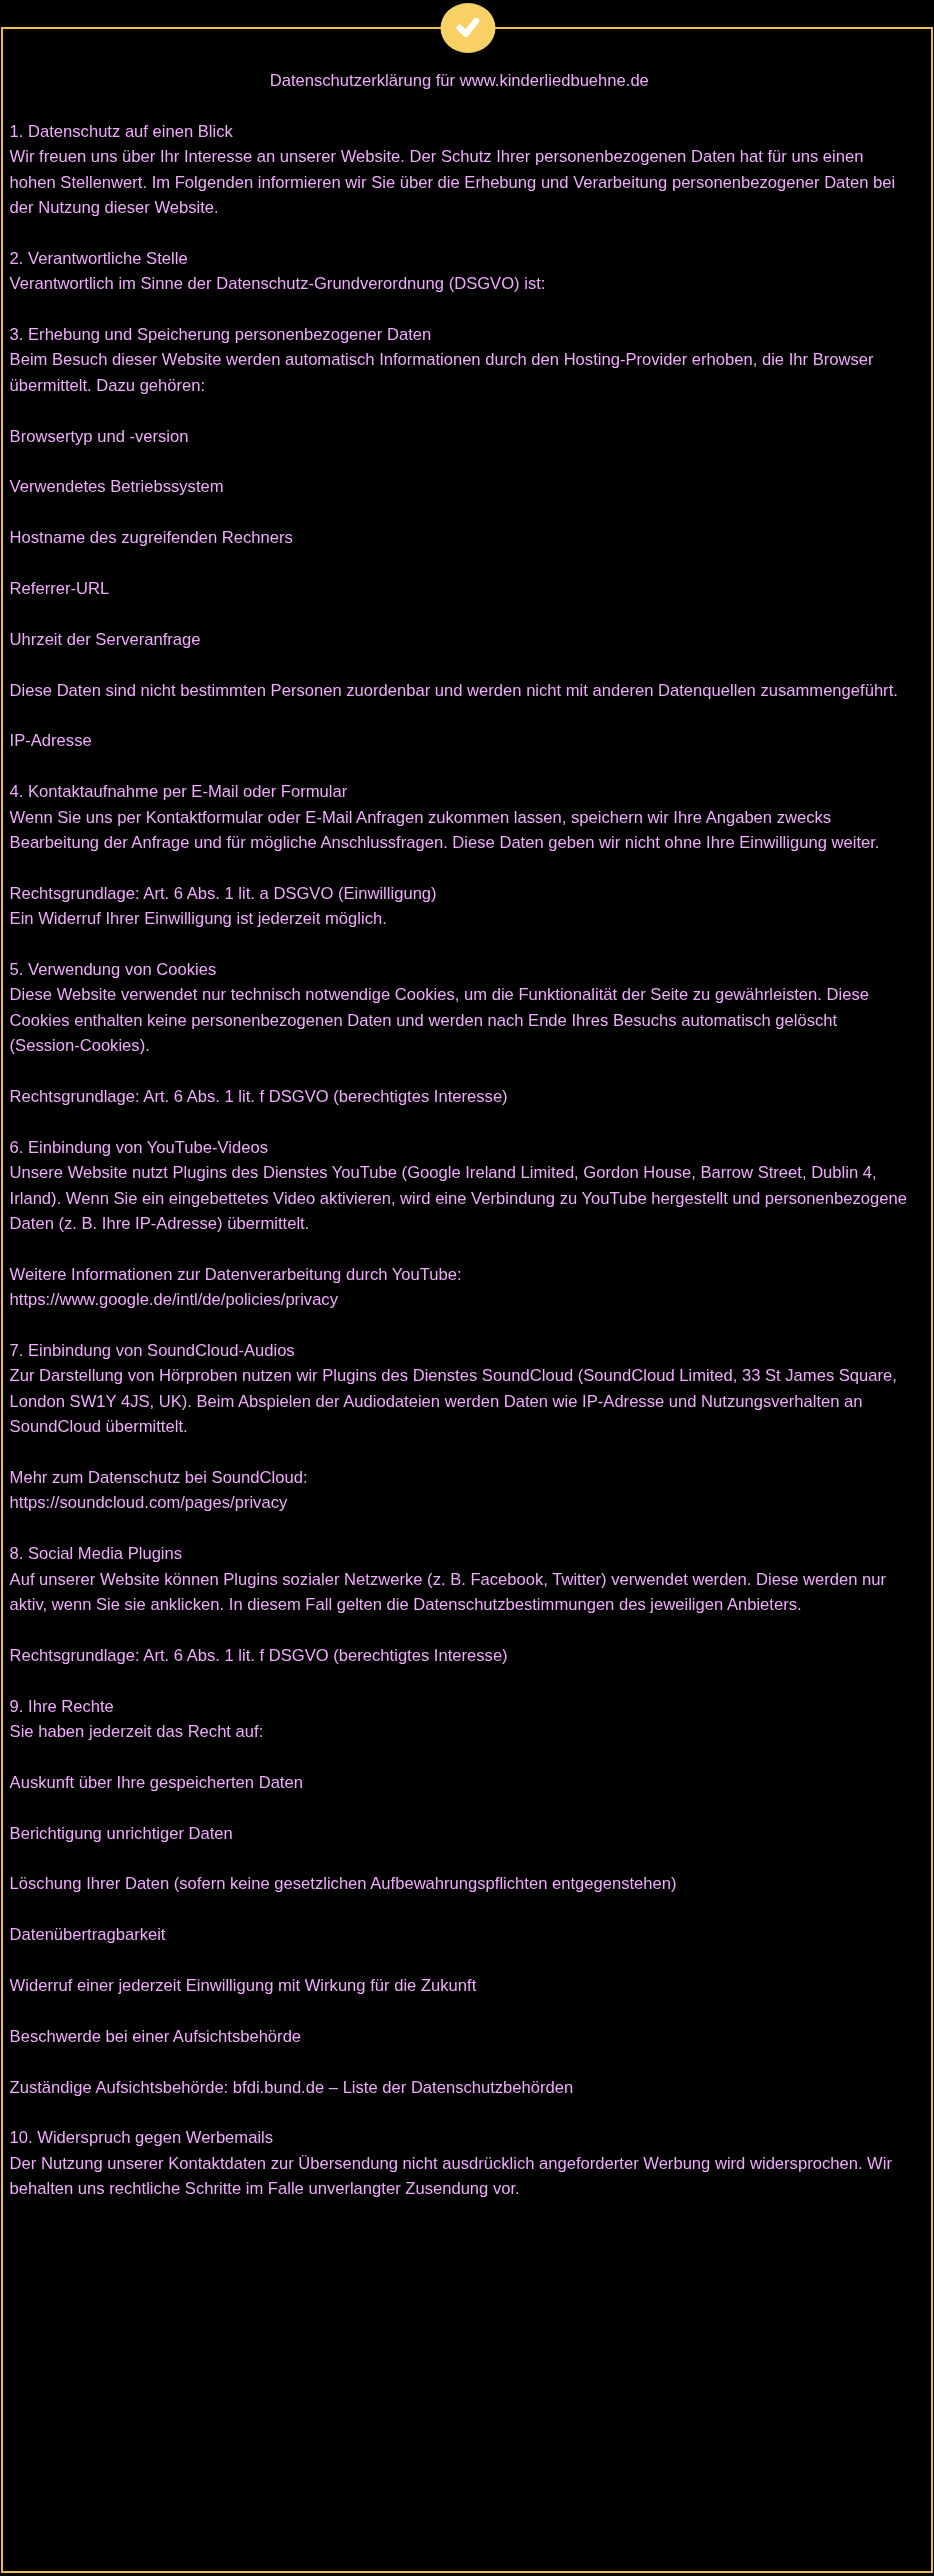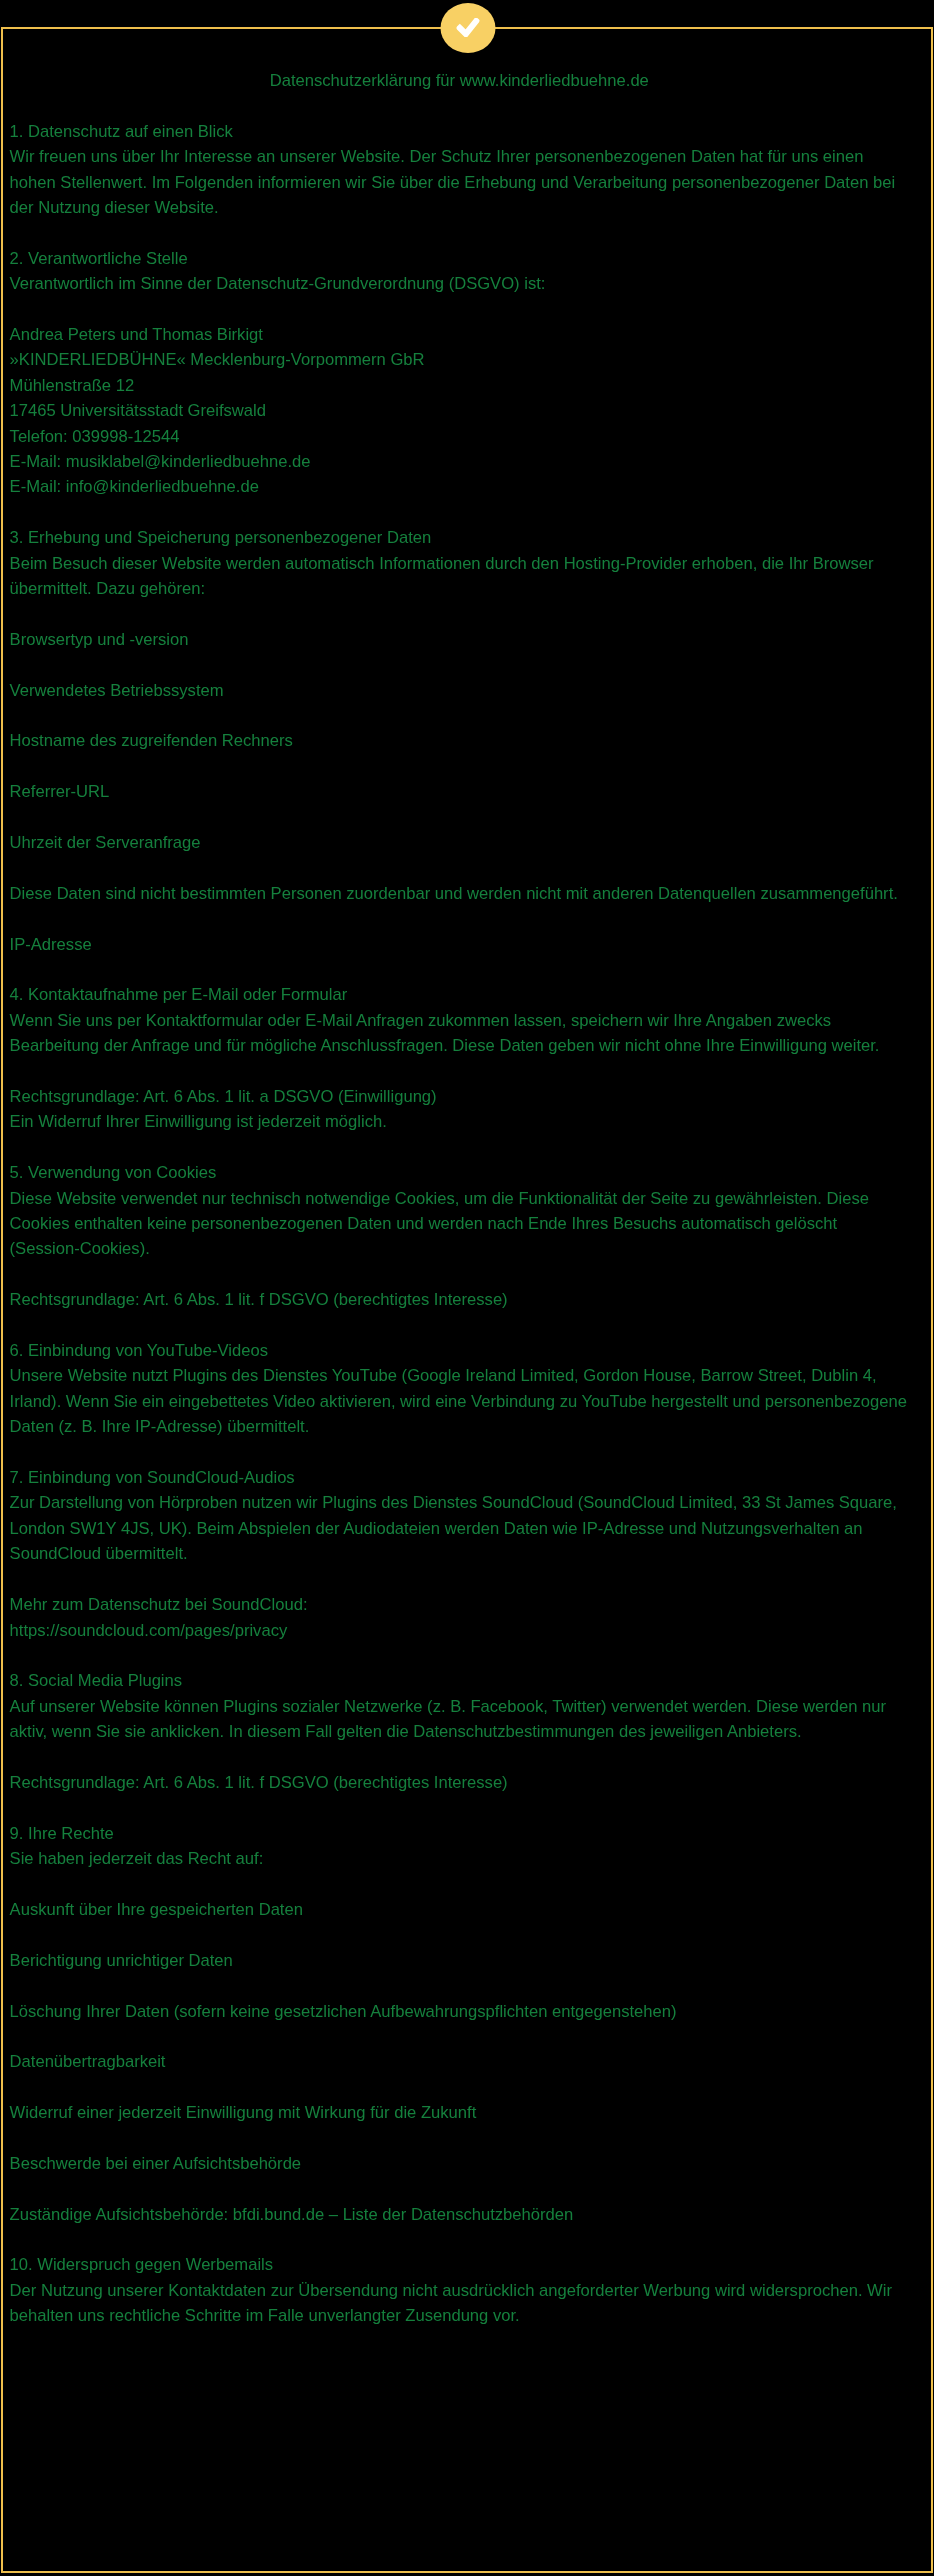--- a/index.html
+++ b/index.html
@@ -66,52 +66,47 @@
 
 <div class="page" style="background: rgb(0, 0, 0);">
   <div class="frame" style="border-color: rgb(239, 191, 76);"></div>
 
   <div class="badge" style="background: rgb(248, 208, 100);">
     <svg width="23" height="19" viewBox="0 0 26 22" aria-hidden="true">
       <polyline class="check-path" points="3.5,11.5 10.5,18.5 22.5,3.5" fill="none" stroke="#FFFFFF" stroke-width="7" stroke-linecap="square" stroke-linejoin="miter"></polyline>
     </svg>
   </div>
 
-  <div class="content" style="color: #15803d;">
+  <div class="content" style="color: #f0abfc;">
     <div class="title">Datenschutzerklärung für www.kinderliedbuehne.de</div>
     <div id="blocks">
         <p class="para">1. Datenschutz auf einen Blick
 Wir freuen uns über Ihr Interesse an unserer Website. Der Schutz Ihrer personenbezogenen Daten hat für uns einen hohen Stellenwert. Im Folgenden informieren wir Sie über die Erhebung und Verarbeitung personenbezogener Daten bei der Nutzung dieser Website.</p>
         <p class="para">2. Verantwortliche Stelle
 Verantwortlich im Sinne der Datenschutz-Grundverordnung (DSGVO) ist:</p>
-        <p class="para">Andrea Peters und Thomas Birkigt
-»KINDERLIEDBÜHNE« Mecklenburg-Vorpommern GbR
-Mühlenstraße 12
-17465 Universitätsstadt Greifswald
-Telefon: 039998-12544
-E-Mail: musiklabel@kinderliedbuehne.de
-E-Mail: info@kinderliedbuehne.de</p>
         <p class="para">3. Erhebung und Speicherung personenbezogener Daten
 Beim Besuch dieser Website werden automatisch Informationen durch den Hosting-Provider erhoben, die Ihr Browser übermittelt. Dazu gehören:</p>
         <p class="para">Browsertyp und -version</p>
         <p class="para">Verwendetes Betriebssystem</p>
         <p class="para">Hostname des zugreifenden Rechners</p>
         <p class="para">Referrer-URL</p>
         <p class="para">Uhrzeit der Serveranfrage</p>
         <p class="para">Diese Daten sind nicht bestimmten Personen zuordenbar und werden nicht mit anderen Datenquellen zusammengeführt.</p>
         <p class="para">IP-Adresse</p>
         <p class="para">4. Kontaktaufnahme per E-Mail oder Formular
 Wenn Sie uns per Kontaktformular oder E-Mail Anfragen zukommen lassen, speichern wir Ihre Angaben zwecks Bearbeitung der Anfrage und für mögliche Anschlussfragen. Diese Daten geben wir nicht ohne Ihre Einwilligung weiter.</p>
         <p class="para">Rechtsgrundlage: Art. 6 Abs. 1 lit. a DSGVO (Einwilligung)
 Ein Widerruf Ihrer Einwilligung ist jederzeit möglich.</p>
         <p class="para">5. Verwendung von Cookies
 Diese Website verwendet nur technisch notwendige Cookies, um die Funktionalität der Seite zu gewährleisten. Diese Cookies enthalten keine personenbezogenen Daten und werden nach Ende Ihres Besuchs automatisch gelöscht (Session-Cookies).</p>
         <p class="para">Rechtsgrundlage: Art. 6 Abs. 1 lit. f DSGVO (berechtigtes Interesse)</p>
         <p class="para">6. Einbindung von YouTube-Videos
 Unsere Website nutzt Plugins des Dienstes YouTube (Google Ireland Limited, Gordon House, Barrow Street, Dublin 4, Irland). Wenn Sie ein eingebettetes Video aktivieren, wird eine Verbindung zu YouTube hergestellt und personenbezogene Daten (z. B. Ihre IP-Adresse) übermittelt.</p>
+        <p class="para">Weitere Informationen zur Datenverarbeitung durch YouTube:
+https://www.google.de/intl/de/policies/privacy</p>
         <p class="para">7. Einbindung von SoundCloud-Audios
 Zur Darstellung von Hörproben nutzen wir Plugins des Dienstes SoundCloud (SoundCloud Limited, 33 St James Square, London SW1Y 4JS, UK). Beim Abspielen der Audiodateien werden Daten wie IP-Adresse und Nutzungsverhalten an SoundCloud übermittelt.</p>
         <p class="para">Mehr zum Datenschutz bei SoundCloud:
 https://soundcloud.com/pages/privacy</p>
         <p class="para">8. Social Media Plugins
 Auf unserer Website können Plugins sozialer Netzwerke (z. B. Facebook, Twitter) verwendet werden. Diese werden nur aktiv, wenn Sie sie anklicken. In diesem Fall gelten die Datenschutzbestimmungen des jeweiligen Anbieters.</p>
         <p class="para">Rechtsgrundlage: Art. 6 Abs. 1 lit. f DSGVO (berechtigtes Interesse)</p>
         <p class="para">9. Ihre Rechte
 Sie haben jederzeit das Recht auf:</p>
         <p class="para">Auskunft über Ihre gespeicherten Daten</p>

